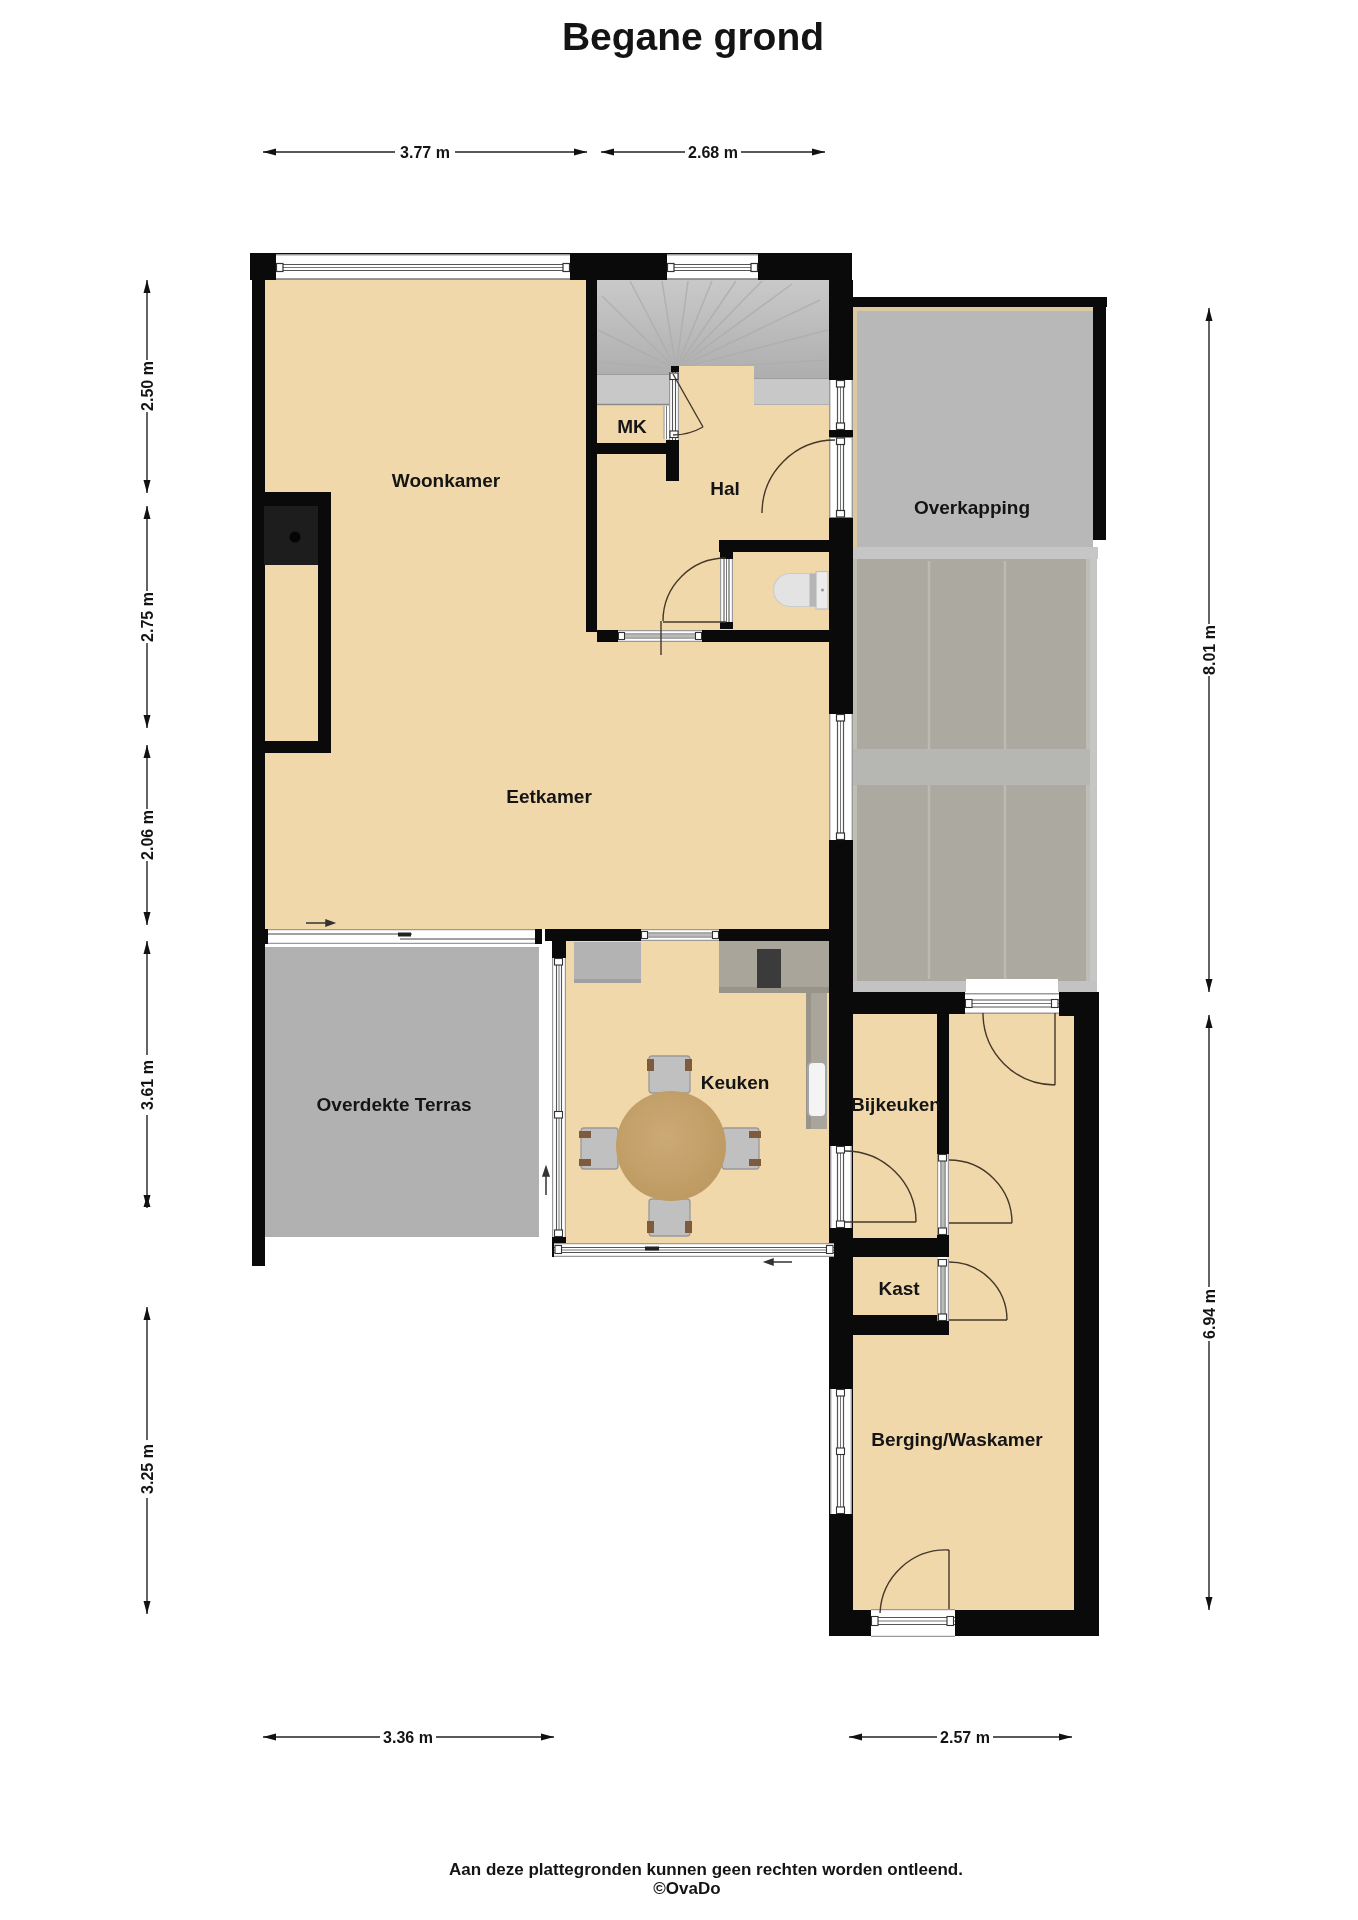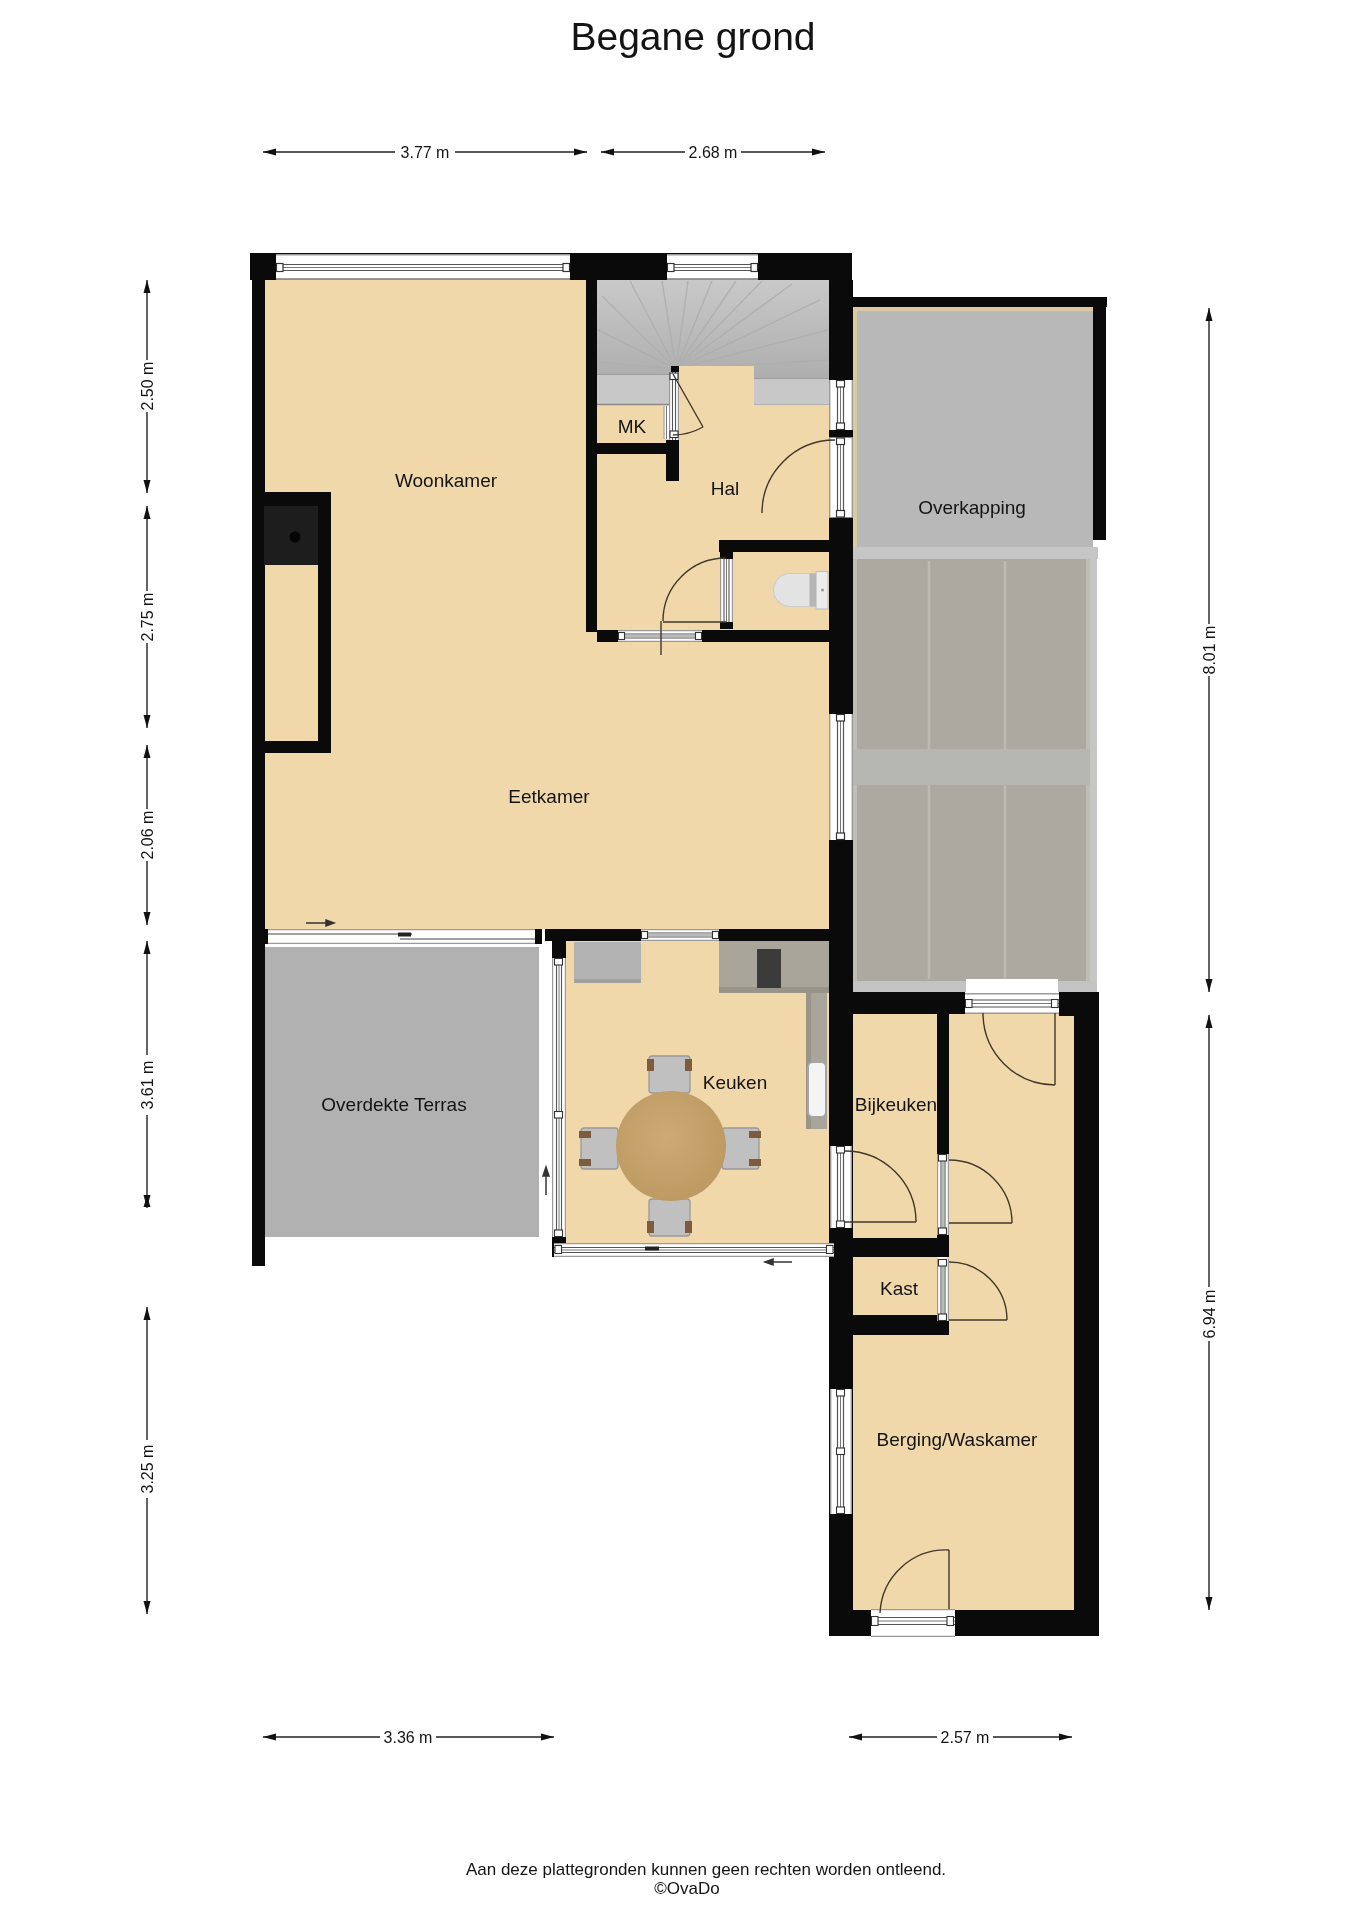--- a/index.html
+++ b/index.html
@@ -1,16 +1,16 @@
 <!DOCTYPE html>
 <html><head>
 <meta charset="utf-8">
 <style>
   html,body{margin:0;padding:0;background:#ffffff;}
-  .page{width:1358px;height:1920px;position:relative;font-family:"Liberation Sans",sans-serif;}
+  .page{width:1358px;height:1920px;position:relative;font-family:"Liberation Sans",sans-serif;font-weight:bold;}
   svg{display:block;}
   text{font-family:"Liberation Sans",sans-serif;fill:#141414;}
 </style>
 </head>
 <body>
 <div class="page">
 <svg width="1358" height="1920" viewBox="0 0 1358 1920">
 
 <rect x="0" y="0" width="1358" height="1920" fill="#ffffff"></rect>
 

